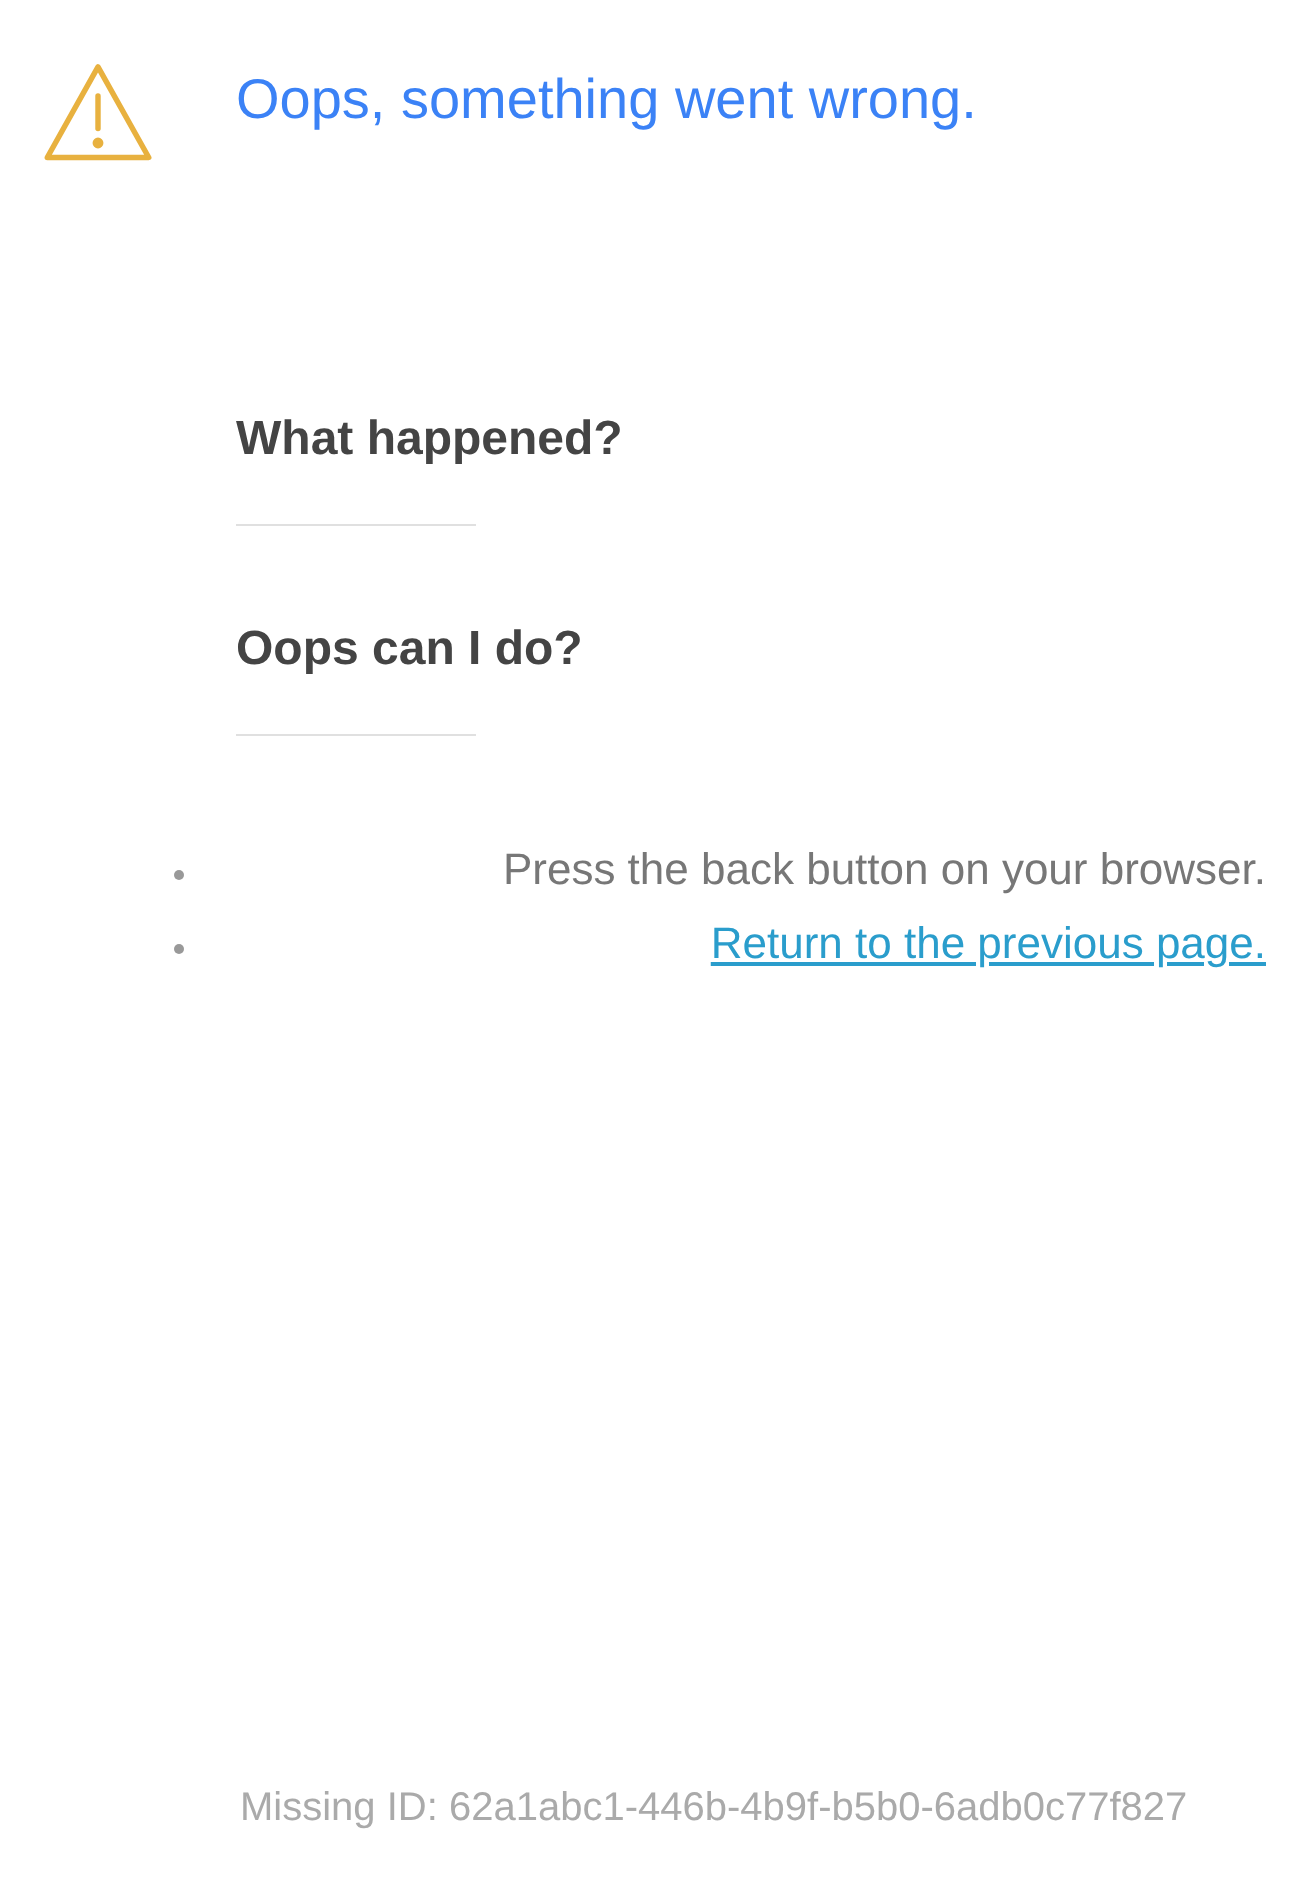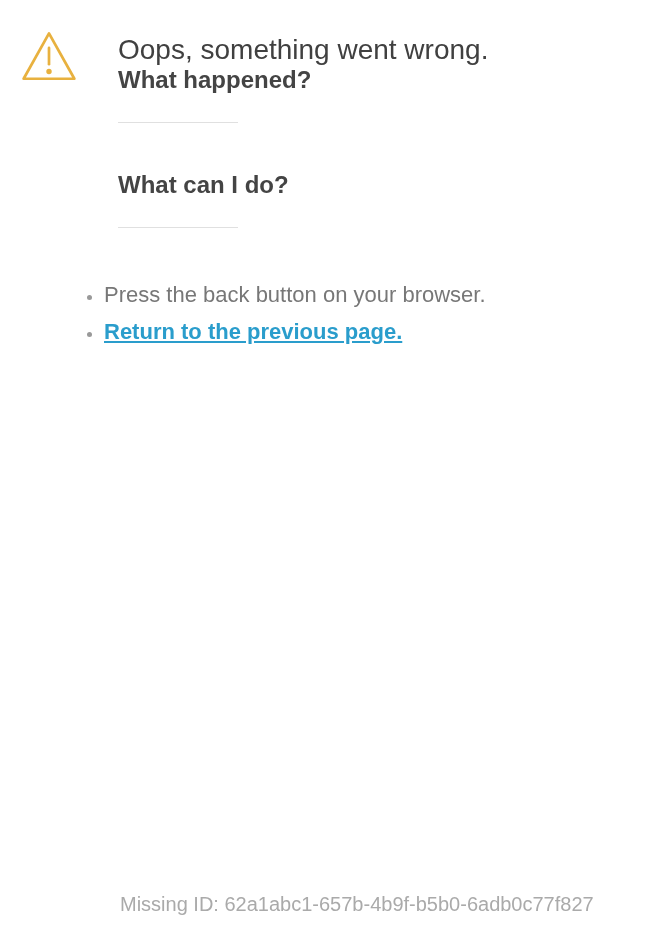--- a/index.html
+++ b/index.html
@@ -24,21 +24,22 @@
       padding-top: 8px;
       padding-right: 20px;
     }
     .content-col {
       flex: 1;
       padding-left: 20px;
     }
     .title {
       font-size: 28px;
       font-weight: 400;
-      color: #404040;
+      color: #3b82f6;
+      margin-bottom: 140px;
       margin-top: 14px;
     }
     .section-heading {
       font-size: 24px;
       font-weight: 700;
       color: #444;
       margin-bottom: 28px;
     }
     .divider {
       border: none;
@@ -49,34 +50,34 @@
     .message {
       font-size: 22px;
       color: #777;
       margin-bottom: 130px;
       line-height: 1.4;
     }
     .steps {
       list-style: disc;
       padding-left: 0;
       margin-left: -14px;
+      text-align: right;
     }
     .steps li {
       font-size: 22px;
       color: #777;
       line-height: 1.7;
     }
     .steps li::marker {
       color: #999;
       font-size: 18px;
     }
     .link {
       color: #2a9dcc;
       text-decoration: underline;
-      font-weight: bold;
     }
     .footer {
       position: absolute;
       bottom: 28px;
       left: 120px;
       font-size: 20px;
       color: #aaa;
     }
     .warning-icon svg {
       width: 58px;
@@ -95,26 +96,26 @@
         <circle cx="32" cy="48" r="1.5" fill="#e8b13f"></circle>
       </svg>
     </span>
   </div>
   <div class="content-col">
     <h1 class="title">Oops, something went wrong.</h1>
 
     <h2 class="section-heading">What happened?</h2>
     <hr class="divider">
 
-    <h2 class="section-heading">What can I do?</h2>
+    <h2 class="section-heading">Oops can I do?</h2>
     <hr class="divider">
     <ul class="steps">
       <li>Press the back button on your browser.</li>
       <li>
         <a href="#" class="link">Return to the previous page.</a>
       </li>
     </ul>
   </div>
 </div>
 
 <div class="footer">
-  <span>Missing ID: </span><span>62a1abc1-657b-4b9f-b5b0-6adb0c77f827</span>
+  <span>Missing ID: </span><span>62a1abc1-446b-4b9f-b5b0-6adb0c77f827</span>
 </div>
 
 </body></html>

